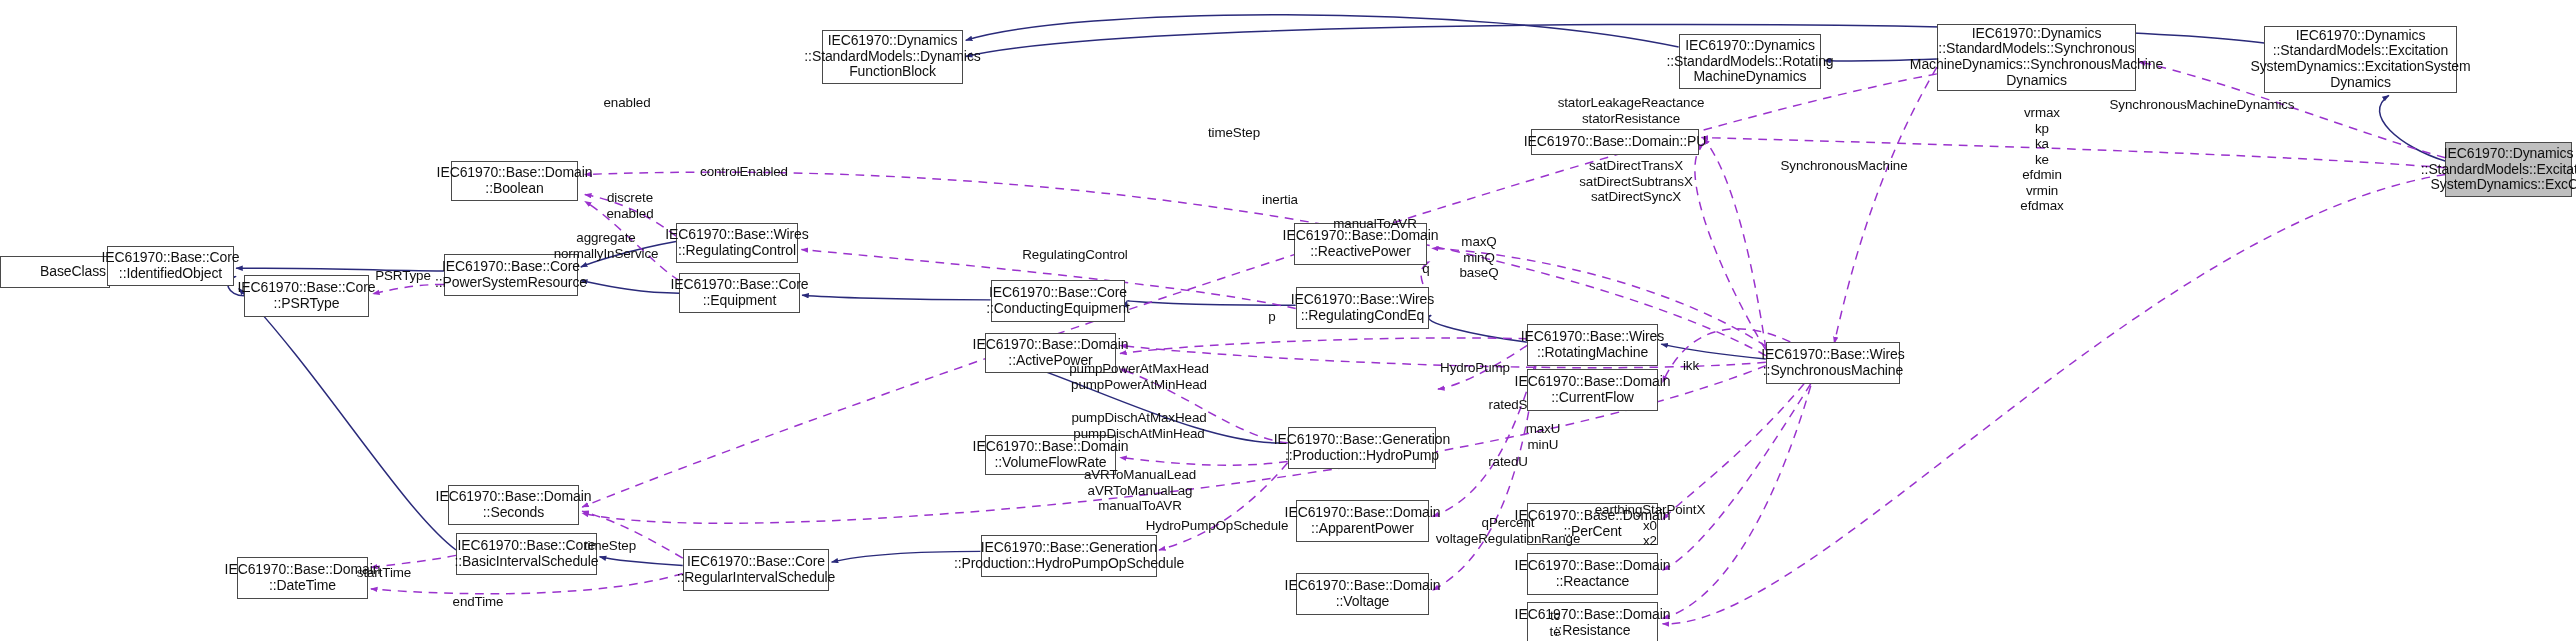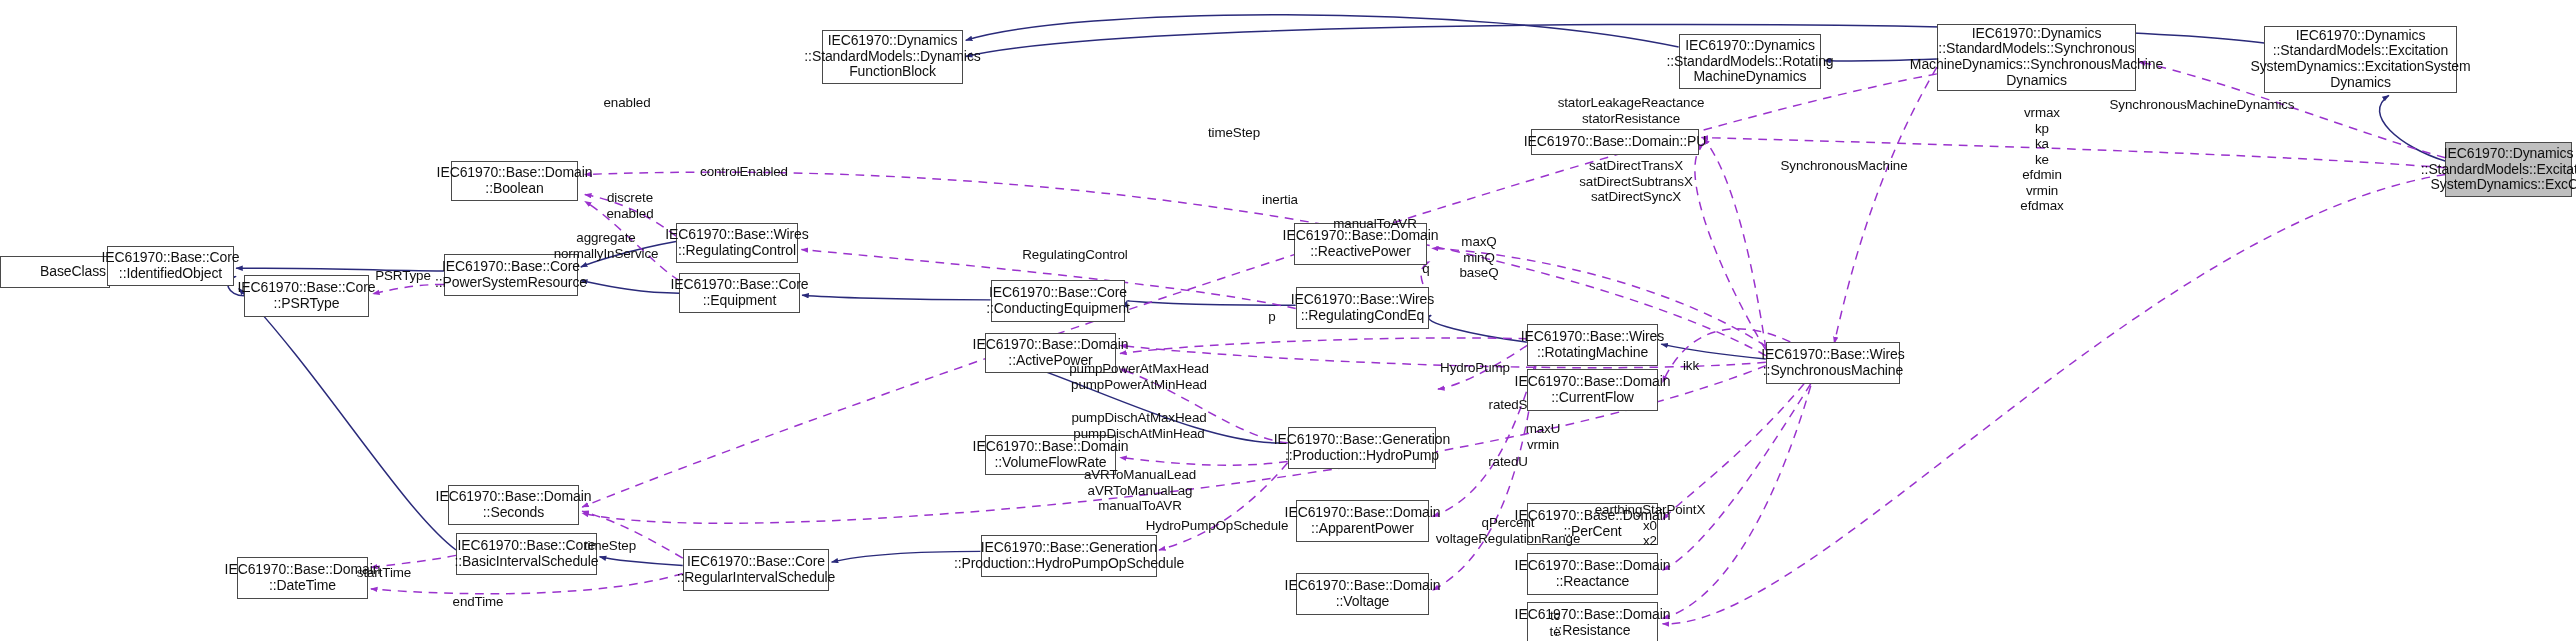--- a/index.html
+++ b/index.html
@@ -198,21 +198,21 @@
 minQ
 baseQ</div>
   <div class="edge-label" style="left:1426px;top:261px;">q</div>
   <div class="edge-label" style="left:1272px;top:309px;">p</div>
   <div class="edge-label" style="left:1691px;top:358px;">ikk</div>
   <div class="edge-label" style="left:1139px;top:361px;">pumpPowerAtMaxHead
 pumpPowerAtMinHead</div>
   <div class="edge-label" style="left:1475px;top:360px;">HydroPump</div>
   <div class="edge-label" style="left:1508px;top:397px;">ratedS</div>
   <div class="edge-label" style="left:1543px;top:421px;">maxU
-vrmin</div>
+minU</div>
   <div class="edge-label" style="left:1508px;top:454px;">ratedU</div>
   <div class="edge-label" style="left:1139px;top:410px;">pumpDischAtMaxHead
 pumpDischAtMinHead</div>
   <div class="edge-label" style="left:1140px;top:467px;">aVRToManualLead
 aVRToManualLag
 manualToAVR</div>
   <div class="edge-label" style="left:1508px;top:515px;">qPercent
 voltageRegulationRange</div>
   <div class="edge-label" style="left:1650px;top:502px;">earthingStarPointX
 x0

